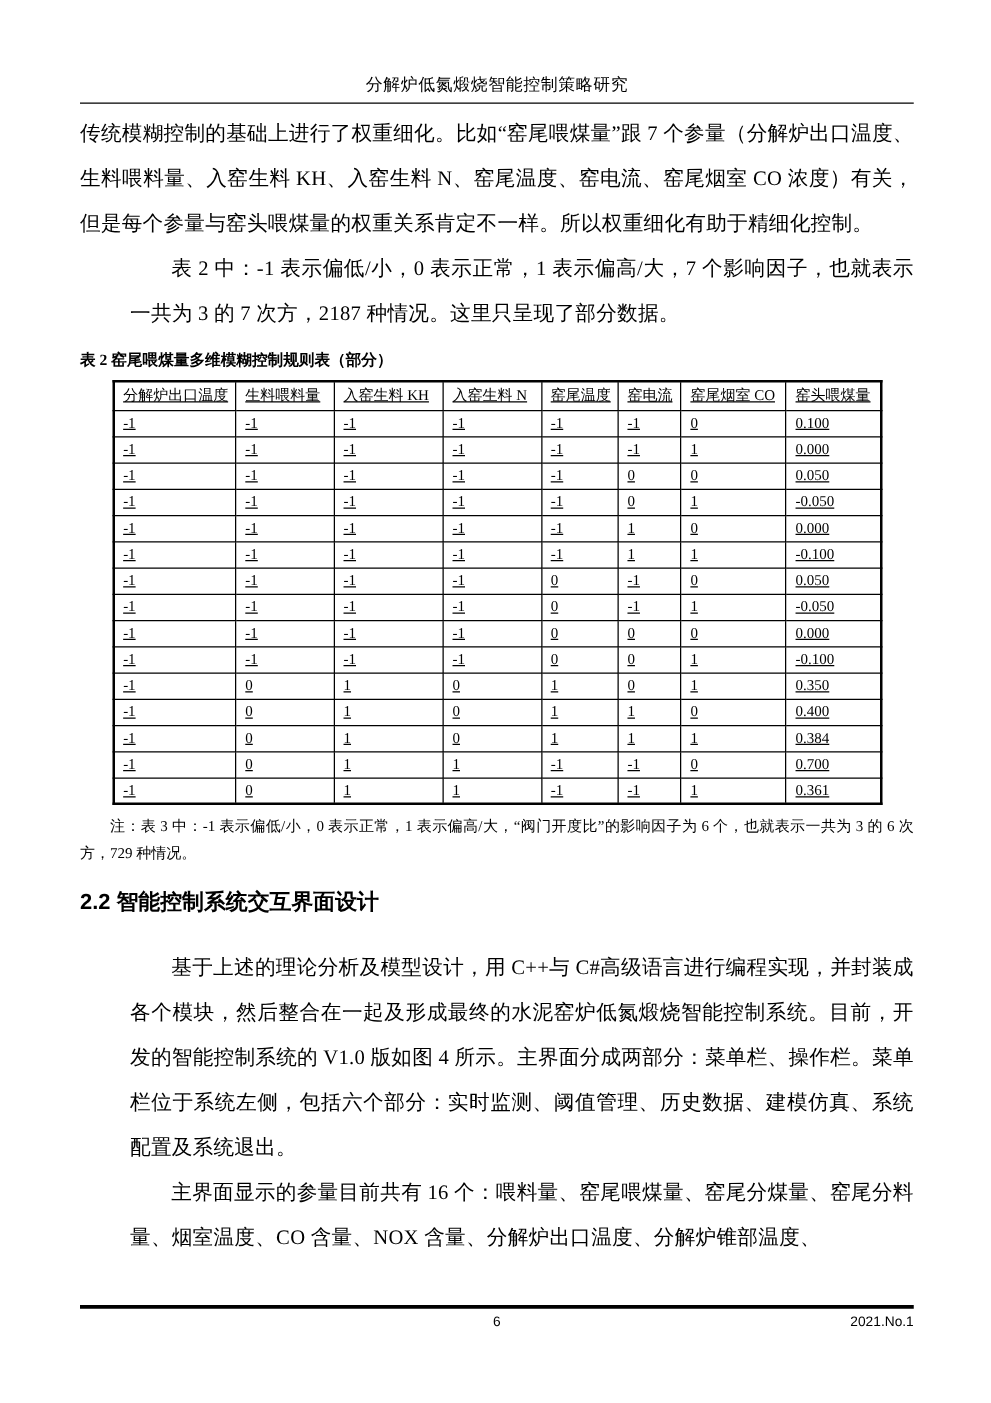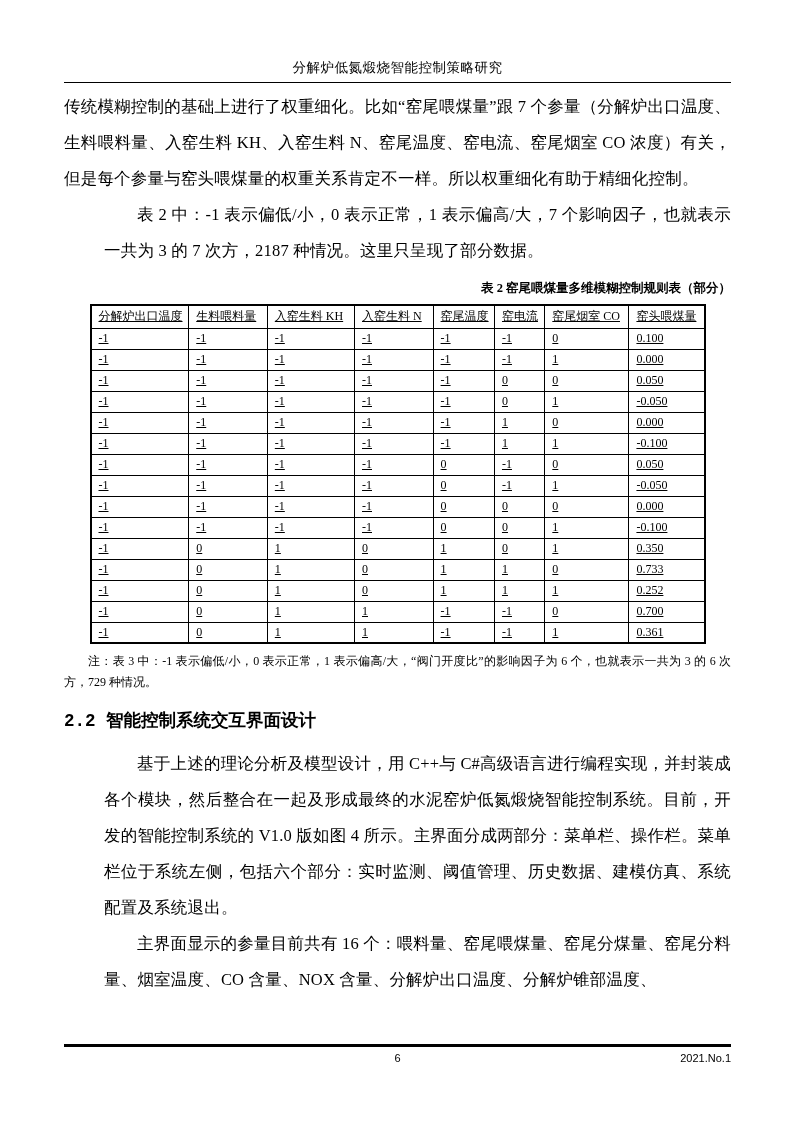--- a/index.html
+++ b/index.html
@@ -32,21 +32,21 @@
   .para {
     font-size: 16.5px;
     line-height: 36px;
     text-align: justify;
     letter-spacing: 0.2px;
   }
   .para.indent { text-indent: 2em; margin-left: 40px; }
   .para.first { margin-top: 6px; }
   
   .table-caption {
-    text-align: right;
+    text-align: left;
     font-weight: bold;
     font-size: 12.5px;
     margin-top: 11px;
     margin-bottom: 7px;
   }
   table.rules {
     width: 616px;
     margin: 0 auto;
     border-collapse: collapse;
     border: 2px solid #000;
@@ -79,22 +79,22 @@
     text-align: justify;
     text-indent: 2em;
     margin-top: 7px;
   }
   
   .section-heading {
     font-size: 17.5px;
     font-weight: bold;
     line-height: 26px;
     margin-top: 15px;
-    margin-bottom: 12px;
-    font-family: Liberation Mono, monospace;
+    margin-bottom: 22px;
+    font-family: Liberation Sans, sans-serif;
   }
   
   .footer {
     position: absolute;
     left: 64px;
     width: 667px;
     top: 1044px;
   }
   .footer-rule { border-top: 3.5px solid #000; }
   .footer-row {
@@ -249,31 +249,31 @@
           <td>0.350</td>
         </tr>
         <tr>
           <td>-1</td>
           <td>0</td>
           <td>1</td>
           <td>0</td>
           <td>1</td>
           <td>1</td>
           <td>0</td>
-          <td>0.733</td>
-        </tr>
-        <tr>
-          <td>-1</td>
-          <td>0</td>
-          <td>1</td>
-          <td>0</td>
-          <td>1</td>
-          <td>1</td>
-          <td>1</td>
-          <td>0.252</td>
+          <td>0.400</td>
+        </tr>
+        <tr>
+          <td>-1</td>
+          <td>0</td>
+          <td>1</td>
+          <td>0</td>
+          <td>1</td>
+          <td>1</td>
+          <td>1</td>
+          <td>0.384</td>
         </tr>
         <tr>
           <td>-1</td>
           <td>0</td>
           <td>1</td>
           <td>1</td>
           <td>-1</td>
           <td>-1</td>
           <td>0</td>
           <td>0.700</td>

